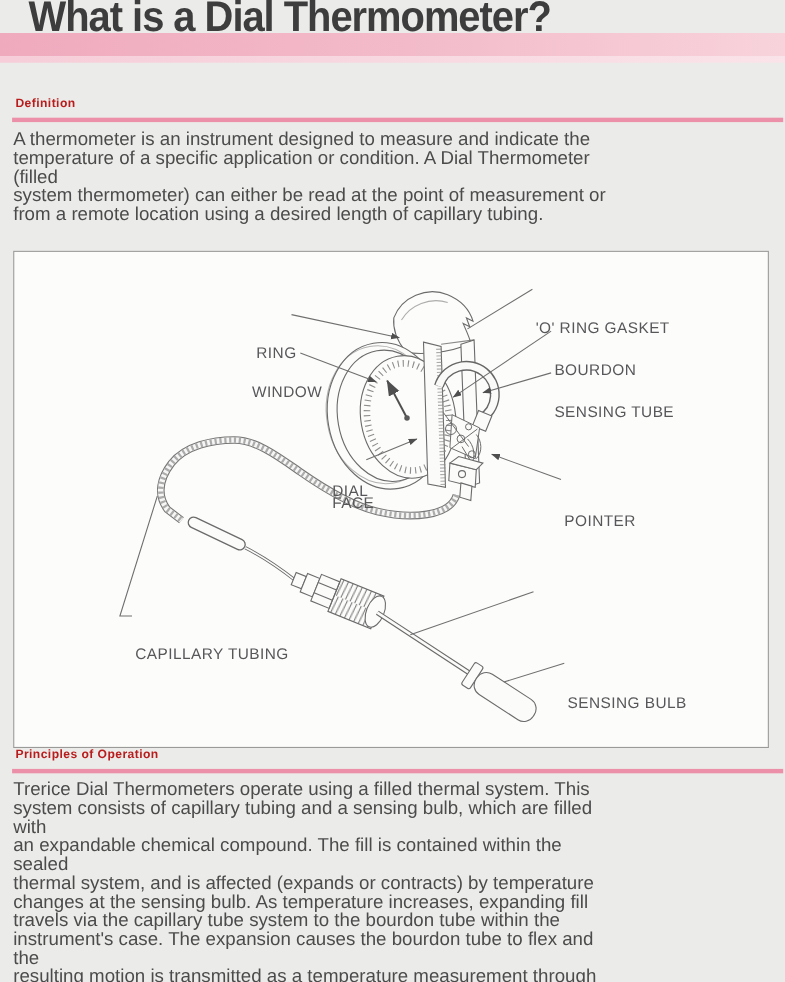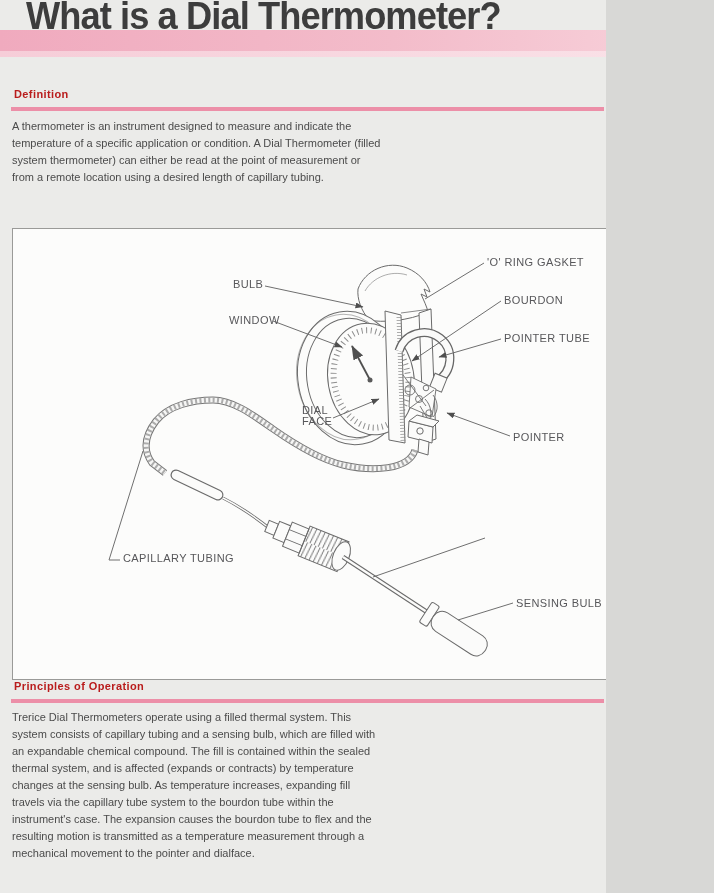--- a/index.html
+++ b/index.html
@@ -1,42 +1,42 @@
 <!DOCTYPE html>
 <html><head>
 <meta charset="utf-8">
 <style>
   html,body{margin:0;padding:0;background:#d8d8d6;}
-  .page{position:relative;width:606px;height:893px;background:#ebebe9;overflow:hidden;
+  .page{position:relative;width:714px;height:893px;background:#ebebe9;overflow:hidden;
         font-family:"Liberation Sans", sans-serif;}
 
   
   .title-band{position:absolute;left:0;top:30px;width:714px;height:21px;
               background:linear-gradient(90deg,#f0aabe 0%,#f3bcca 55%,#f8d3dc 100%);}
   .title-band-soft{position:absolute;left:0;top:51px;width:714px;height:6px;
               background:linear-gradient(90deg,#f6cdd8,#fae3e9);}
   h1.title{position:absolute;left:26px;top:-6px;margin:0;font-size:39px;font-weight:bold;
            color:#3d3d3d;letter-spacing:-1px;transform:scaleX(.93);transform-origin:left;
            white-space:nowrap;}
 
   
   .sec-head{position:absolute;margin:0;font-size:11px;font-weight:bold;color:#b91c1c;
             letter-spacing:.4px;}
   .sec-rule{position:absolute;left:11px;right:2px;height:4px;background:#ec8fa8;}
 
   
-  .para{position:absolute;margin:0;font-size:11px;line-height:17px;color:#4b4b4b;
+  .para{position:absolute;margin:0;font-size:17px;line-height:17px;color:#4b4b4b;
         white-space:pre-line;}
 
   
   .diagram{position:absolute;left:12px;top:228px;width:687px;height:452px;margin:0;
            background:#fcfcfb;border:1px solid #9a9a98;box-sizing:border-box;}
   .diagram svg{position:absolute;left:0;top:0;}
-  .dlabel{position:absolute;font-size:11px;line-height:11px;color:#57575a;
-          letter-spacing:.4px;white-space:pre-line;}
+  .dlabel{position:absolute;font-size:14px;line-height:11px;color:#57575a;
+          letter-spacing:.4px;white-space:pre-line;margin-top:36px;}
 </style>
 </head>
 <body>
 
 <div class="page">
 
   <div class="title-band"></div>
   <div class="title-band-soft"></div>
   <h1 class="title">What is a Dial Thermometer?</h1>
 
@@ -150,25 +150,25 @@
         <path d="M488,72 L399,132" marker-end="url(#arw)"></path>
         <path d="M488,110 L426,128" marker-end="url(#arw)"></path>
         <path d="M320,189 L366,170" marker-end="url(#arw)"></path>
         <path d="M497,207 L434,184" marker-end="url(#arw)"></path>
         <path d="M107,331 L96,331 L130,222"></path>
         <path d="M472,309 L360,348"></path>
         <path d="M500,374 L445,391"></path>
       </g>
     </svg>
 
-    <div class="dlabel" style="left:220px;top:50px;">BULB</div>
+    <div class="dlabel" style="left:220px;top:50px;">RING</div>
     <div class="dlabel" style="left:216px;top:86px;">WINDOW</div>
     <div class="dlabel" style="left:474px;top:28px;">'O' RING GASKET</div>
     <div class="dlabel" style="left:491px;top:66px;">BOURDON</div>
-    <div class="dlabel" style="left:491px;top:104px;">POINTER TUBE</div>
+    <div class="dlabel" style="left:491px;top:104px;">SENSING TUBE</div>
     <div class="dlabel" style="left:289px;top:176px;">DIAL
 FACE</div>
     <div class="dlabel" style="left:500px;top:203px;">POINTER</div>
     <div class="dlabel" style="left:110px;top:324px;">CAPILLARY TUBING</div>
     <div class="dlabel" style="left:503px;top:369px;">SENSING BULB</div>
   </figure>
 
   <h2 class="sec-head" style="left:14px;top:680px;">Principles of Operation</h2>
   <div class="sec-rule" style="top:699px;"></div>
   <p class="para" style="left:12px;top:709px;width:540px;">Trerice Dial Thermometers operate using a filled thermal system. This

